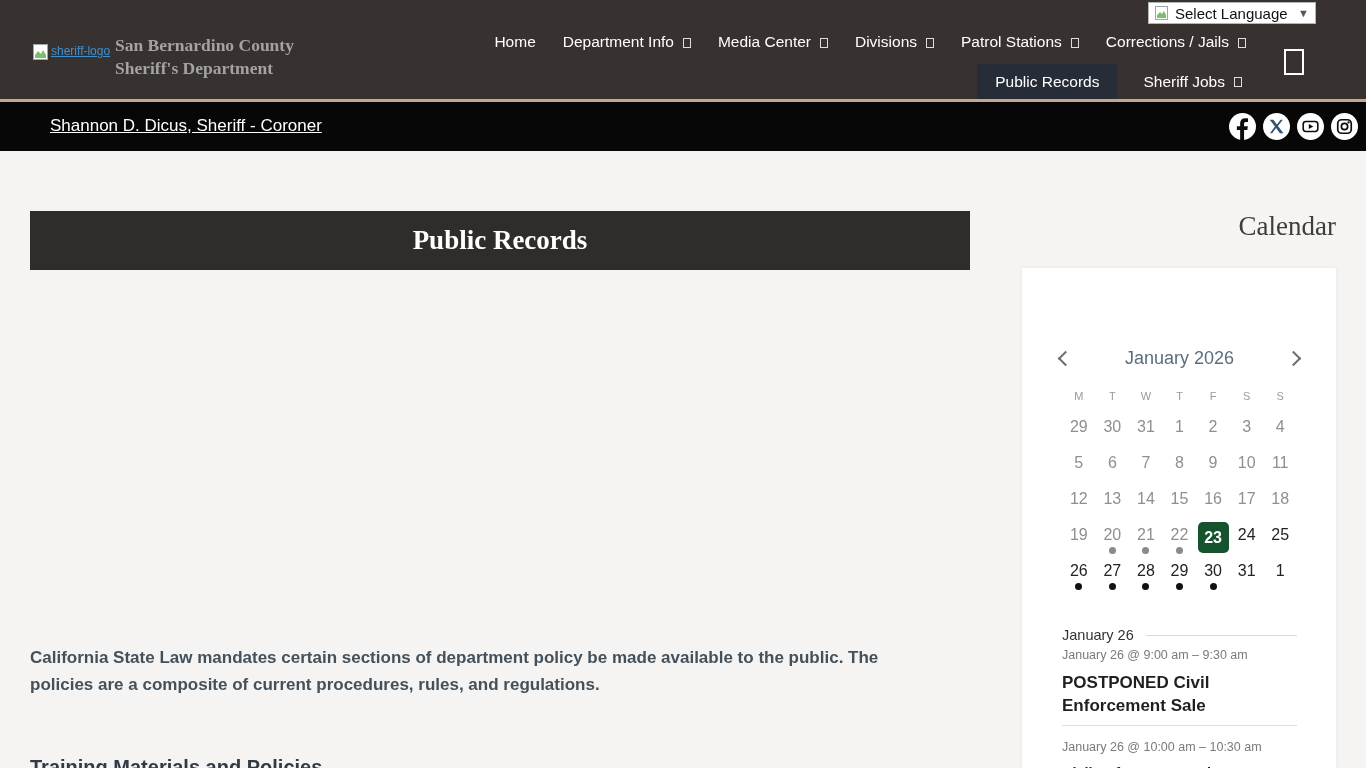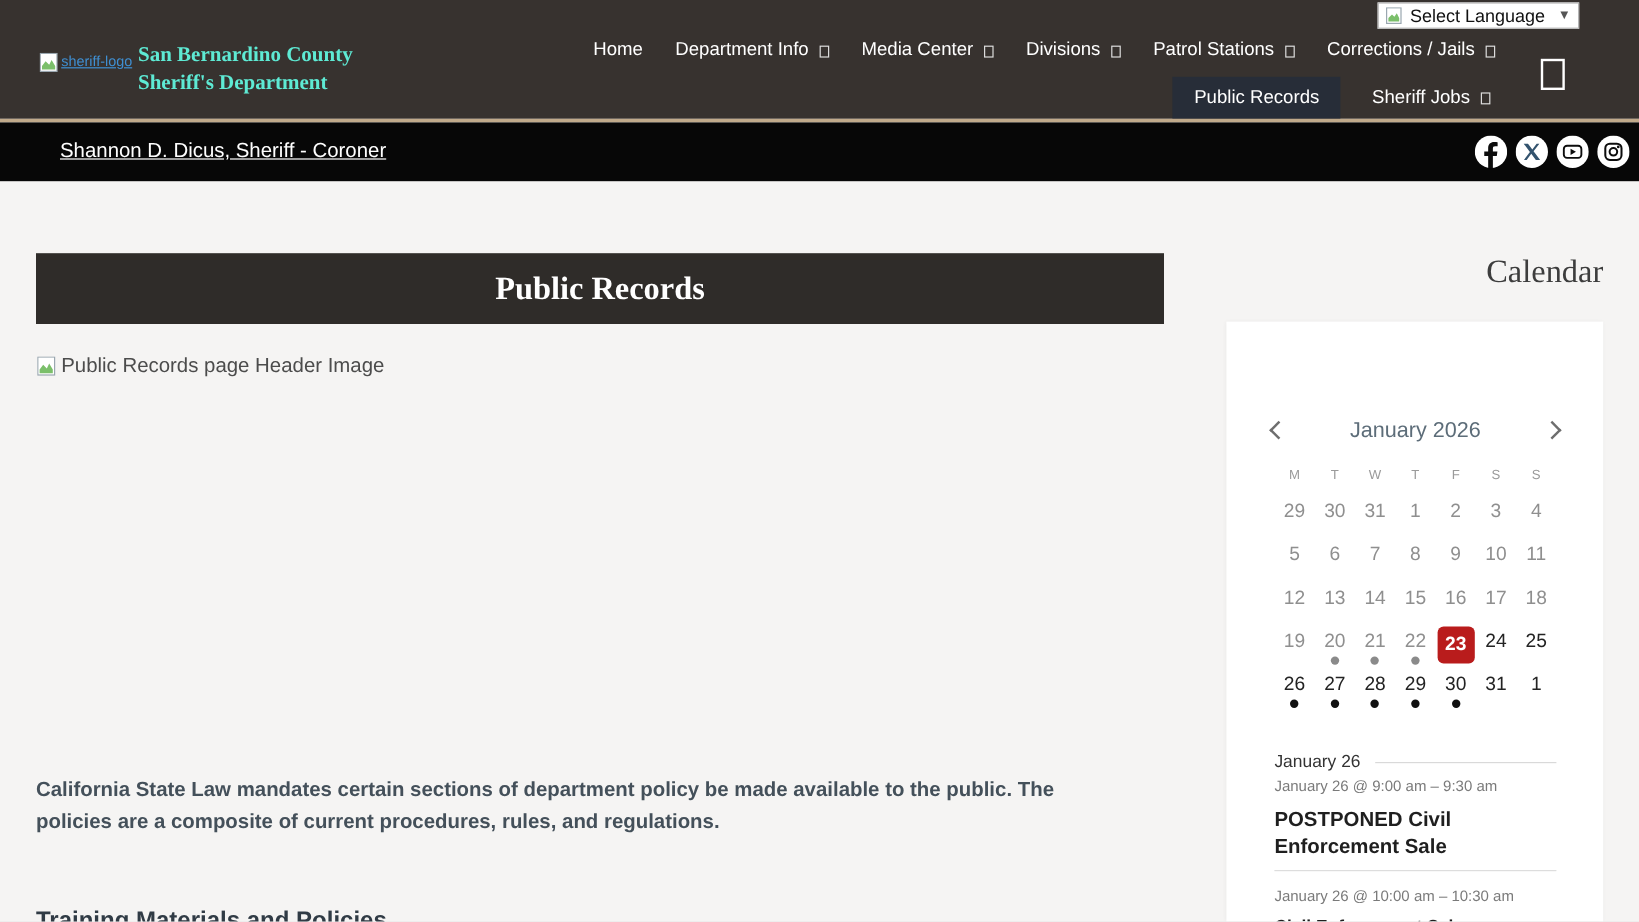--- a/index.html
+++ b/index.html
@@ -17,21 +17,21 @@
               border:1px solid #b5b5b5; display:flex; align-items:center; gap:6px; padding:0 6px;
               font-size:15px; color:#111; cursor:pointer; }
   .lang-box .arrow { margin-left:auto; color:#555; font-size:11px; }
 
   .broken-ico { display:inline-block; flex:none; }
 
   .logo { position:absolute; top:44px; left:33px; display:flex; align-items:flex-start; gap:2px; }
   .logo .alt { font-size:12px; color:#3f8fd2; text-decoration:underline; }
 
   .site-title { position:absolute; top:34px; left:115px; font-family:"Liberation Serif", serif;
-                font-weight:bold; font-size:17.5px; line-height:23px; color:#5eead4; }
+                font-weight:bold; font-size:17.5px; line-height:23px; color:#a3a3a3; }
 
   .nav-row1 { position:absolute; top:33px; right:120px; display:flex; gap:27px; align-items:center; }
   .nav-row2 { position:absolute; top:64px; right:124px; display:flex; gap:26px; align-items:center; height:35px; }
   .nav-item { display:flex; align-items:center; gap:9px; color:#fff; font-size:15.5px;
               white-space:nowrap; cursor:pointer; }
   .tofu { display:inline-block; width:8px; height:10px; border:1px solid #ddd; margin-top:1px; }
   .nav-active { background:#272d38; height:35px; padding:0 18px; display:flex; align-items:center; }
   .search-tofu { position:absolute; top:49px; right:62px; width:20px; height:26px;
                  border:2px solid #fff; cursor:pointer; }
 
@@ -74,21 +74,21 @@
         grid-template-columns:repeat(7,1fr); grid-auto-rows:36px; }
   .cal-cell { display:flex; flex-direction:column; align-items:center; padding-top:6px;
         font-size:16px; cursor:pointer; }
   .cal-cell.past   .cal-num { color:#8f8f8f; }
   .cal-cell.future .cal-num { color:#232323; }
   .cal-num { line-height:18px; }
   .cal-dot { width:7px; height:7px; border-radius:50%; margin-top:3px; }
   .cal-dot.gray  { background:#8a8a8a; }
   .cal-dot.black { background:#111; }
   .cal-cell.selected { padding-top:2px; }
-  .sel-tile { width:31px; height:31px; background:#b91c1c; border-radius:5px; color:#fff;
+  .sel-tile { width:31px; height:31px; background:#14532d; border-radius:5px; color:#fff;
         font-weight:bold; display:flex; align-items:center; justify-content:center; font-size:16px; }
 
   .day-group { position:absolute; left:40px; top:359px; width:235px; display:flex;
         align-items:center; gap:12px; font-size:14.5px; color:#333; }
   .day-group .rule { flex:1; height:1px; background:#d9d9d9; }
   .ev1-time { position:absolute; left:40px; top:380px; font-size:12.5px; color:#7a7a7a; }
   .ev1-title { position:absolute; left:40px; top:403px; width:225px; font-size:17px;
         font-weight:bold; color:#1f1f1f; line-height:23px; cursor:pointer; }
   .ev-divider { position:absolute; left:40px; top:457px; width:235px; height:1px; background:#ddd; }
   .ev2-time { position:absolute; left:40px; top:472px; font-size:12.5px; color:#7a7a7a; }
@@ -188,27 +188,20 @@
         <circle cx="12" cy="12" r="2.8" fill="none" stroke="#0d0d0d" stroke-width="1.5"></circle>
         <circle cx="15.6" cy="8.4" r="1" fill="#0d0d0d"></circle>
       </svg>
     </div>
   </div>
 
   <div class="page-title-banner">
     <span>Public Records</span>
   </div>
 
-  <div class="img-alt-row">
-    <svg class="broken-ico" width="16" height="17" style="margin-top:2px;">
-      <rect x="0.5" y="0.5" width="14" height="15" fill="#fff" stroke="#9aa7b0"></rect>
-      <path d="M2 11 l3 -4 3 3 2 -4 3 5 v3 h-11 z" fill="#7bbf6a"></path>
-    </svg>
-    <span>Public Records page Header Image</span>
-  </div>
 
   <p class="body-par">California State Law mandates certain sections of department policy be made available to the public.  The policies are a composite of current procedures, rules, and regulations.</p>
 
   <div class="cutoff-h">Training Materials and Policies</div>
 
   <div class="sidebar-title">Calendar</div>
 
   <div class="cal-card">
 
     <div class="month-row">

